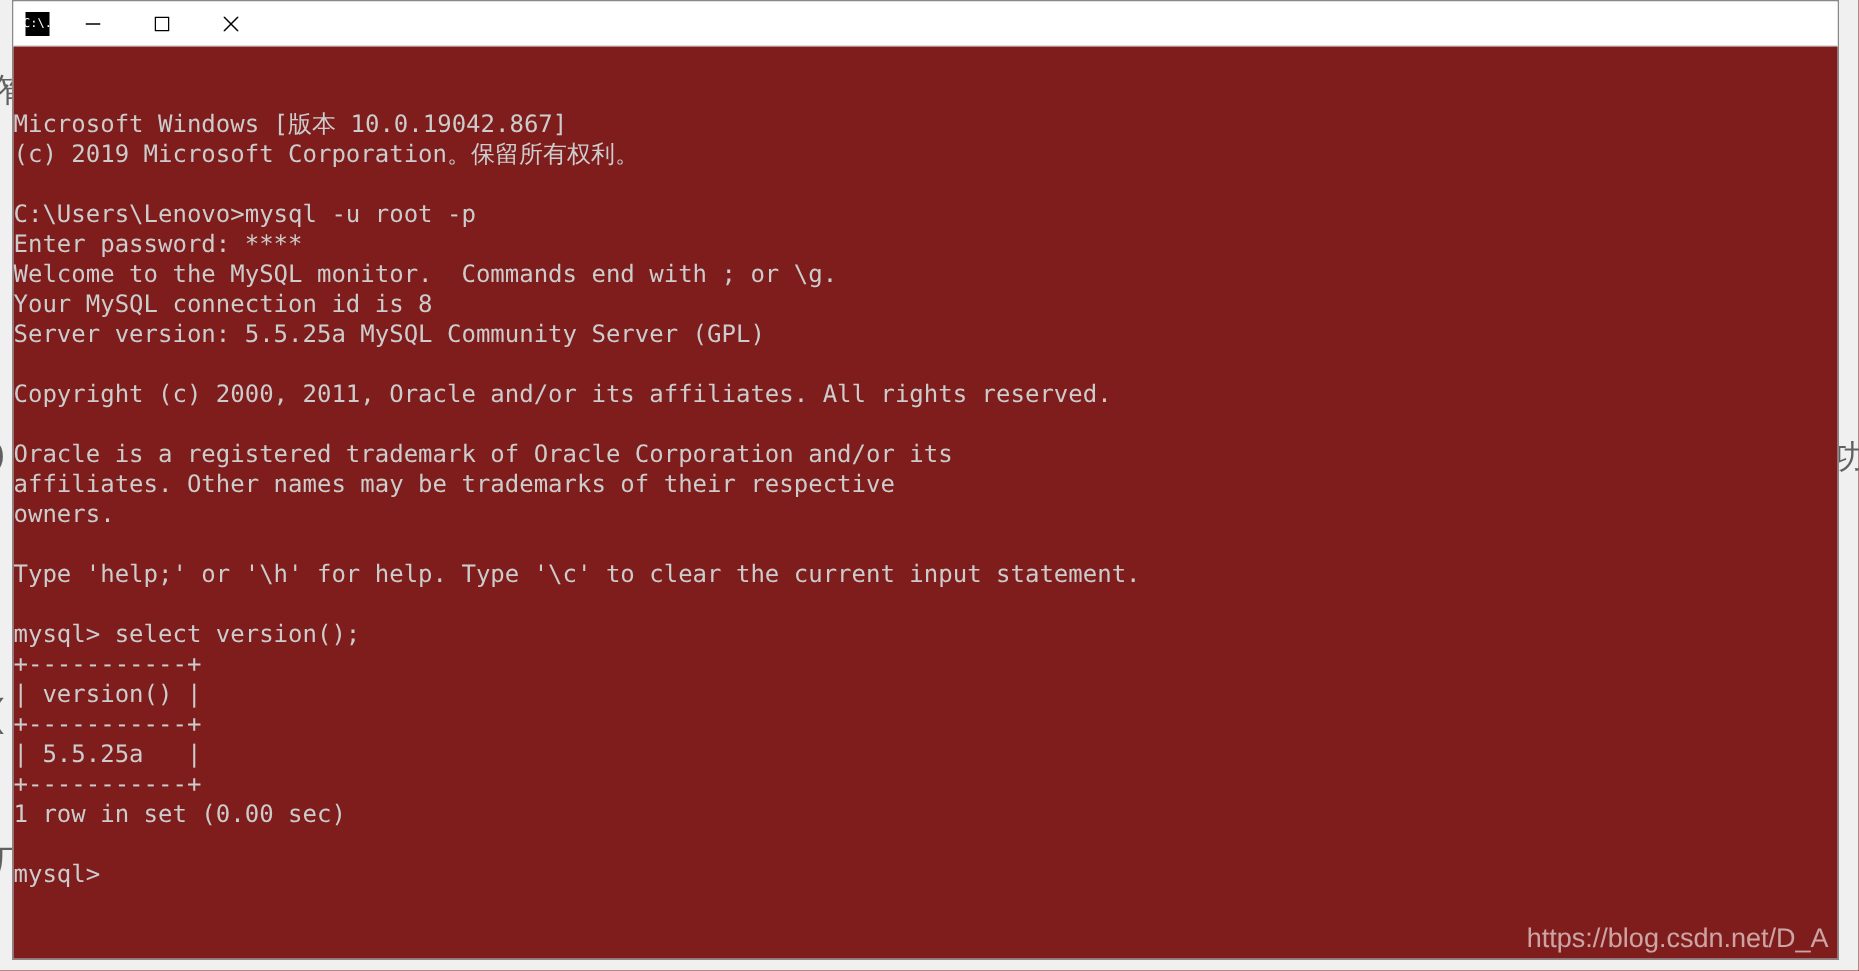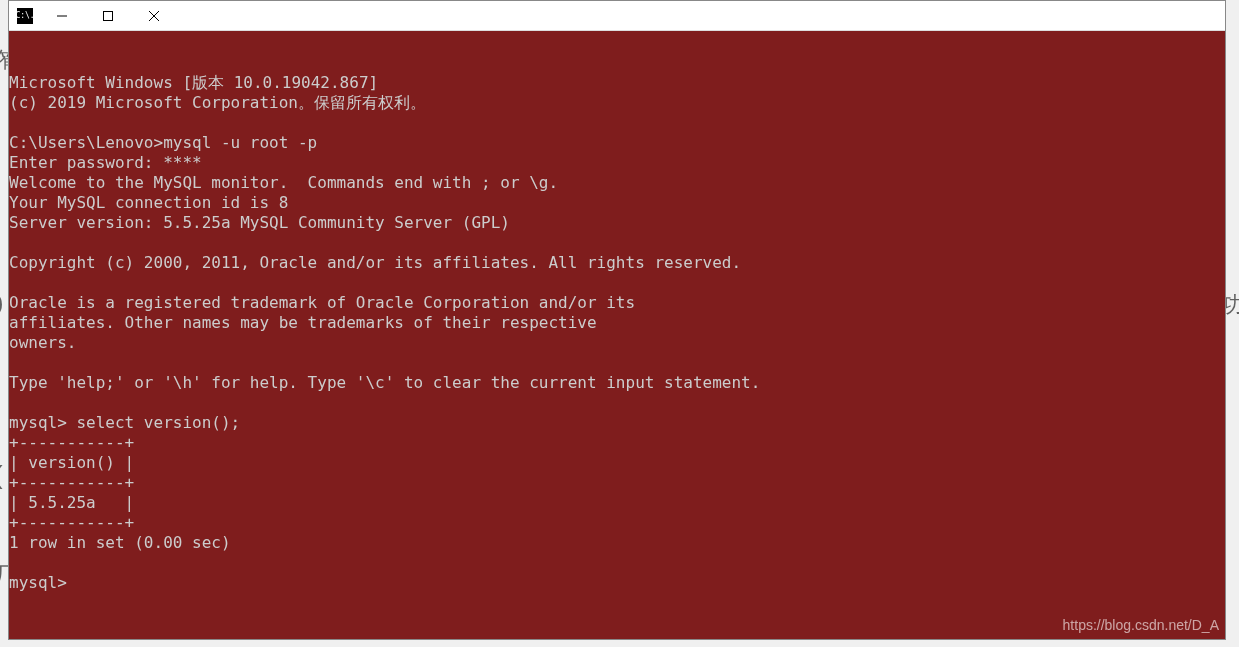--- a/index.html
+++ b/index.html
@@ -74,21 +74,21 @@
     }
     .terminal-content {
       white-space: pre;
     }
     .watermark {
       position: absolute;
       right: 6px;
       bottom: 4px;
       color: rgba(255,255,255,0.6);
       font-family: Arial, sans-serif;
-      font-size: 14px;
+      font-size: 18px;
       margin-left: 47px;
     }
     .bg-text {
       position: absolute;
       color: rgba(0,0,0,0.6);
       font-size: 22px;
       font-family: sans-serif;
     }
     .bg-left-1 { left: -4px; top: 45px; }
     .bg-left-2 { left: -4px; top: 290px; }

